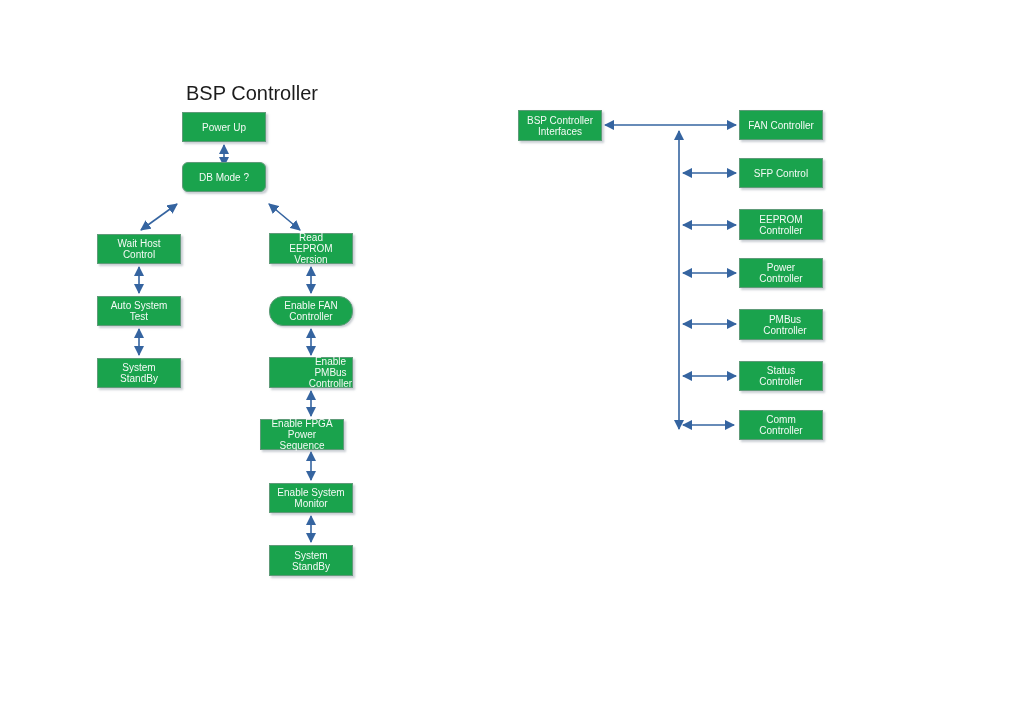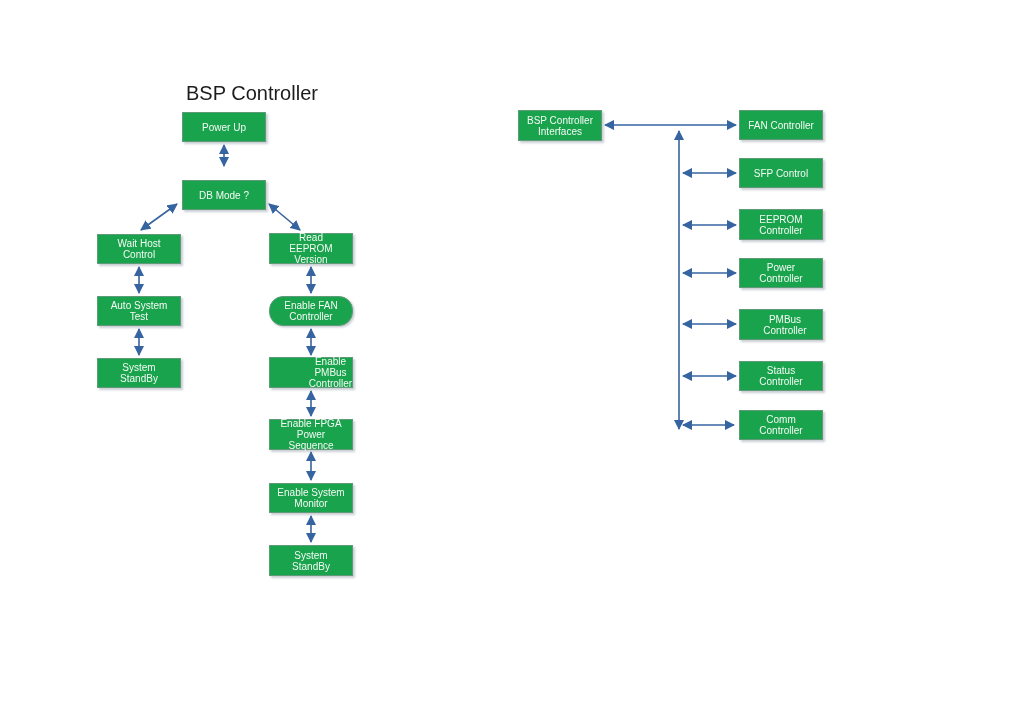--- a/index.html
+++ b/index.html
@@ -85,35 +85,35 @@
     <line class="edge" x1="683" y1="225" x2="736" y2="225" marker-start="url(#ah)" marker-end="url(#ah)"></line>
     <line class="edge" x1="683" y1="273" x2="736" y2="273" marker-start="url(#ah)" marker-end="url(#ah)"></line>
     <line class="edge" x1="683" y1="324" x2="736" y2="324" marker-start="url(#ah)" marker-end="url(#ah)"></line>
     <line class="edge" x1="683" y1="376" x2="736" y2="376" marker-start="url(#ah)" marker-end="url(#ah)"></line>
     <line class="edge" x1="683" y1="425" x2="734" y2="425" marker-start="url(#ah)" marker-end="url(#ah)"></line>
   </svg>
 
   <div class="diagram-title">BSP Controller</div>
 
   <div class="node" style="left:182px;top:112px;">Power Up</div>
-  <div class="node" style="left:182px;top:180px;">DB Mode ?</div>
+  <div class="node" style="left:182px;top:162px;border-radius:6px;">DB Mode ?</div>
   <div class="node" style="left:97px;top:234px;">Wait Host
 Control</div>
   <div class="node h31" style="left:269px;top:233px;">Read
 EEPROM
 Version</div>
   <div class="node" style="left:97px;top:296px;">Auto System
 Test</div>
   <div class="node" style="left:269px;top:296px;border-radius:14px;">Enable FAN
 Controller</div>
   <div class="node" style="left:97px;top:358px;">System
 StandBy</div>
   <div class="node h31" style="left:269px;top:357px;padding-left:39px;">Enable PMBus
 Controller</div>
-  <div class="node h31" style="left:269px;top:419px;">Enable FPGA
+  <div class="node h31" style="left:260px;top:419px;">Enable FPGA
 Power
 Sequence</div>
   <div class="node" style="left:269px;top:483px;">Enable System
 Monitor</div>
   <div class="node h31" style="left:269px;top:545px;">System
 StandBy</div>
 
   <div class="node h31" style="left:518px;top:110px;">BSP Controller
 Interfaces</div>
   <div class="node" style="left:739px;top:110px;">FAN Controller</div>

